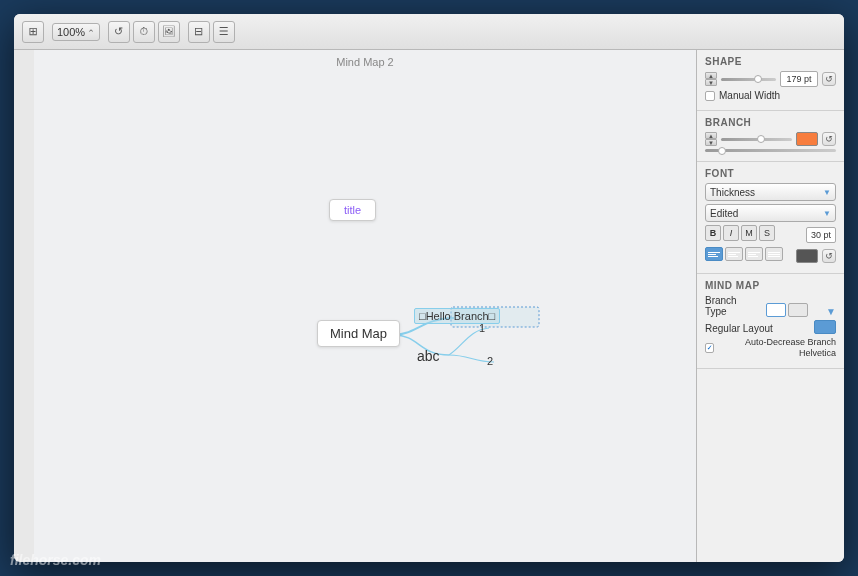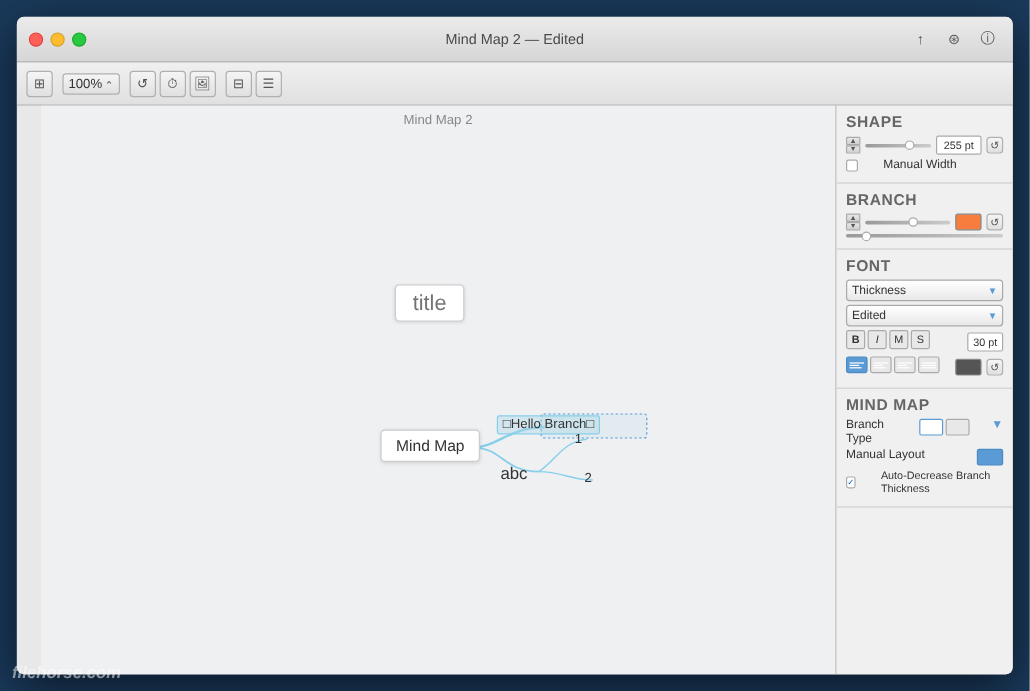--- a/index.html
+++ b/index.html
@@ -102,22 +102,22 @@
 
     
     .node-title {
       position: absolute;
       top: 149px;
       left: 295px;
       background: white;
       border: 1px solid #ccc;
       border-radius: 4px;
       padding: 4px 14px;
-      font-size: 18px;
-      color: #737373;
+      font-size: 11px;
+      color: #8b5cf6;
       box-shadow: 0 1px 3px rgba(0,0,0,0.1);
     }
 
     .node-mindmap {
       position: absolute;
       top: 270px;
       left: 283px;
       background: white;
       border: 1px solid #ccc;
       border-radius: 4px;
@@ -183,21 +183,21 @@
       overflow-y: auto;
       flex-shrink: 0;
     }
 
     .panel-section {
       padding: 6px 8px;
       border-bottom: 1px solid #d0d0d0;
     }
 
     .section-label {
-      font-size: 13px;
+      font-size: 10px;
       font-weight: bold;
       color: #666;
       text-transform: uppercase;
       margin-bottom: 4px;
       letter-spacing: 0.5px;
     }
 
     .control-row {
       display: flex;
       align-items: center;
@@ -265,22 +265,23 @@
       font-size: 6px;
       text-align: center;
       line-height: 7px;
       cursor: pointer;
       color: #555;
     }
 
     .checkbox-row {
       display: flex;
       align-items: center;
-      gap: 21px;
+      gap: 4px;
       margin-bottom: 3px;
+      text-align: right;
     }
     .checkbox {
       width: 10px;
       height: 10px;
       background: white;
       border: 1px solid #aaa;
       border-radius: 2px;
       display: flex;
       align-items: center;
       justify-content: center;
@@ -356,21 +357,21 @@
     .align-line {
       height: 1px;
       background: white;
     }
     .align-line.short { width: 8px; }
     .align-line.medium { width: 10px; }
     .align-line.long { width: 12px; }
 
     .mindmap-row {
       display: flex;
-      align-items: flex-start;
+      align-items: flex-end;
       gap: 16px;
       margin-bottom: 3px;
     }
 
     .branch-type-btns {
       display: flex;
       gap: 2px;
     }
     .branch-type-btn {
       width: 20px;
@@ -433,33 +434,20 @@
       padding: 2px 4px;
       font-size: 11px;
       color: #333;
     }
   </style>
 </head>
 <body>
 
 <div class="window">
 
-  <div class="titlebar">
-    <div class="titlebar-buttons">
-      <div class="tb-btn tb-close"></div>
-      <div class="tb-btn tb-min"></div>
-      <div class="tb-btn tb-max"></div>
-    </div>
-    <span class="titlebar-title">Mind Map 2 — Edited</span>
-    <div class="titlebar-icons-right">
-      <div class="icon-btn" style="background:none;border:none;font-size:12px;">↑</div>
-      <div class="icon-btn" style="background:none;border:none;font-size:12px;">⊛</div>
-      <div class="icon-btn" style="background:none;border:none;font-size:12px;">ⓘ</div>
-    </div>
-  </div>
 
   <div class="toolbar">
     <div class="toolbar-group">
       <div class="icon-btn">⊞</div>
     </div>
     <div class="zoom-control">
       <span>100%</span>
       <span style="font-size:9px;color:#666;">⌃</span>
     </div>
     <div class="toolbar-group">
@@ -518,21 +506,21 @@
       <div class="panel-section">
         <div class="section-label">SHAPE</div>
         <div class="control-row">
           <div class="stepper">
             <div class="stepper-btn">▲</div>
             <div class="stepper-btn">▼</div>
           </div>
           <div class="slider-track">
             <div class="slider-thumb" style="left: 60%;"></div>
           </div>
-          <div class="number-field">255 pt</div>
+          <div class="number-field">179 pt</div>
           <div class="icon-btn" style="width:14px;height:14px;font-size:9px;">↺</div>
         </div>
         <div class="checkbox-row">
           <div class="checkbox"></div>
           <span>Manual Width</span>
         </div>
       </div>
 
 
       <div class="panel-section">
@@ -622,26 +610,26 @@
         <div class="section-label">MIND MAP</div>
         <div class="mindmap-row">
           <span style="flex:1;">Branch Type</span>
           <div class="branch-type-btns">
             <div class="branch-type-btn active"></div>
             <div class="branch-type-btn"></div>
           </div>
           <div class="select-arrow" style="font-size:10px;margin-left:2px;">▼</div>
         </div>
         <div class="mindmap-row">
-          <span style="flex:1;">Manual Layout</span>
+          <span style="flex:1;">Regular Layout</span>
           <div class="layout-btn"></div>
         </div>
         <div class="checkbox-row">
           <div class="checkbox checked"></div>
-          <span style="font-size:9px;line-height:1.2;">Auto-Decrease Branch Thickness</span>
+          <span style="font-size:9px;line-height:1.2;">Auto-Decrease Branch Helvetica</span>
         </div>
       </div>
 
     </div>
   </div>
 </div>
 
 <div class="watermark">
   <span>filehorse.com</span>
 </div>

